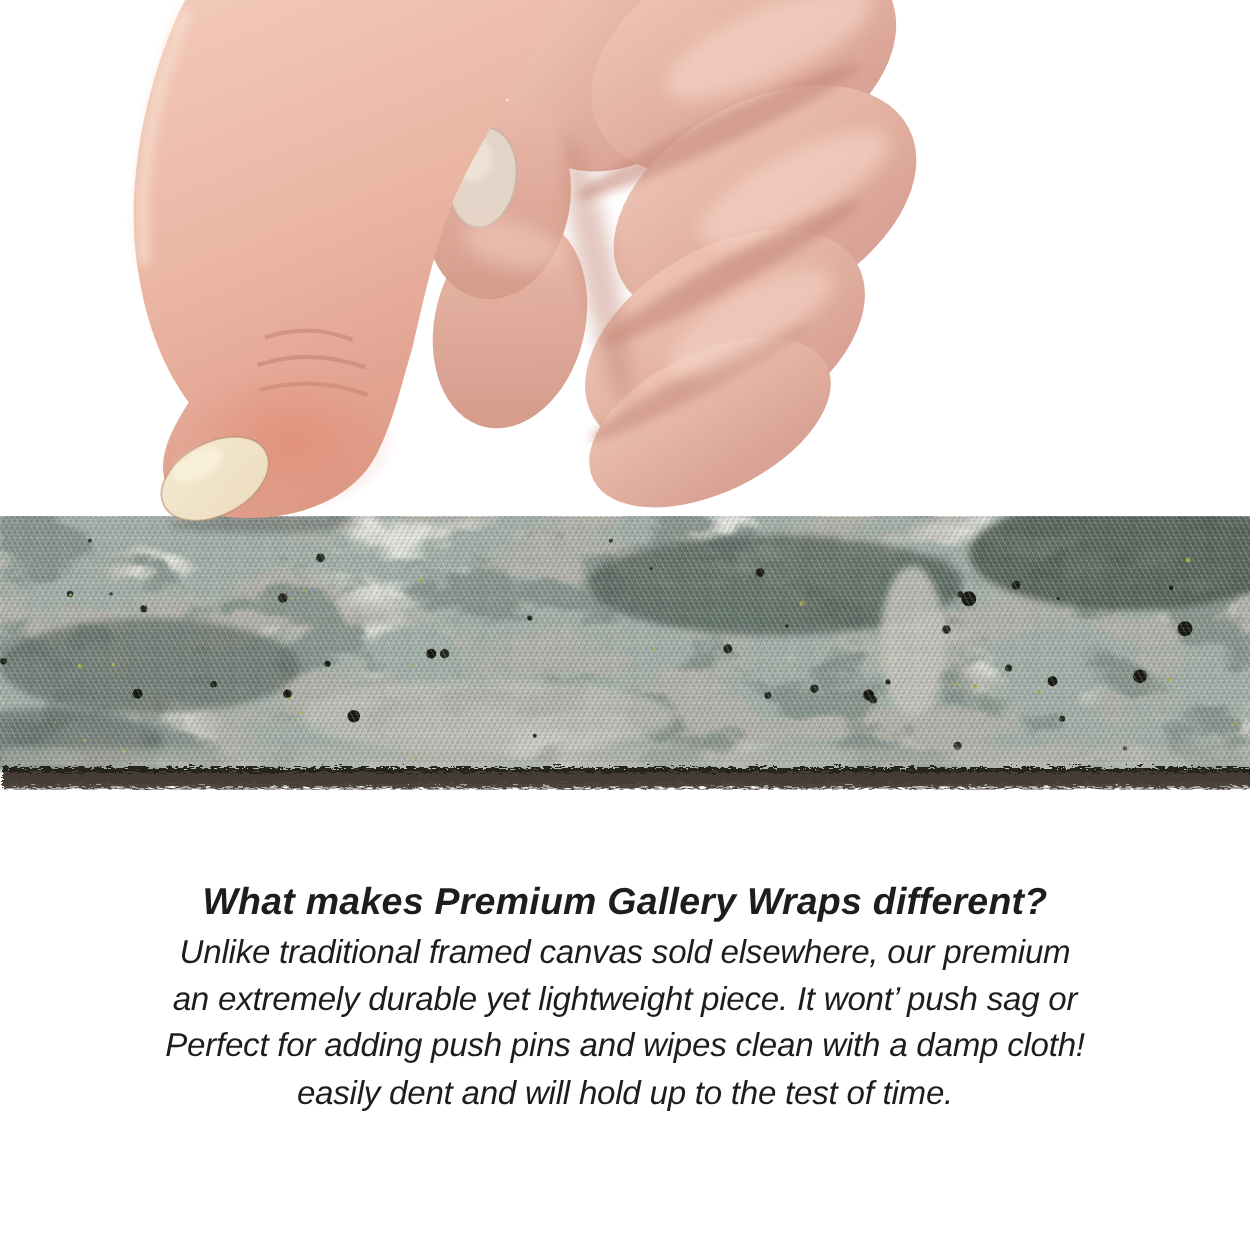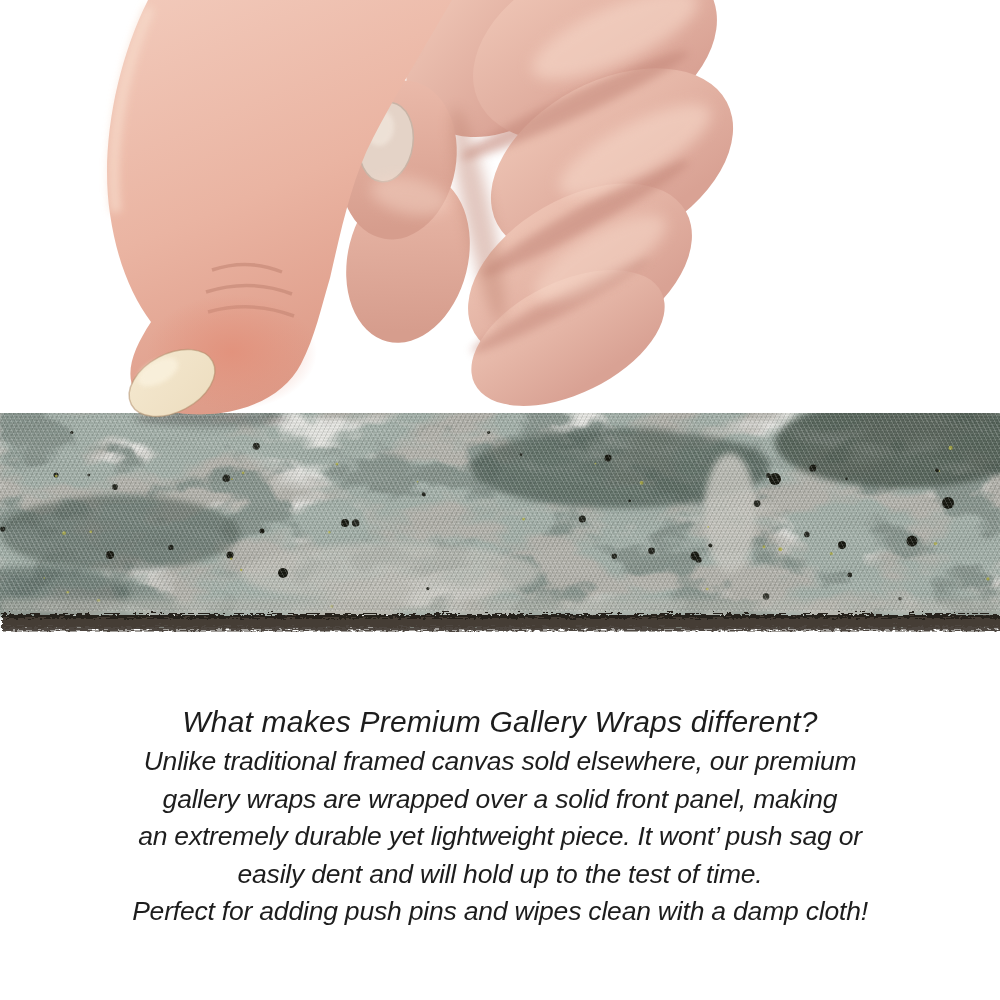--- a/index.html
+++ b/index.html
@@ -19,21 +19,21 @@
       repeating-linear-gradient(63deg, rgba(255,255,255,0.16) 0 1px, rgba(255,255,255,0) 1px 4px),
       repeating-linear-gradient(-63deg, rgba(28,34,28,0.13) 0 1px, rgba(0,0,0,0) 1px 4px),
       repeating-linear-gradient(0deg, rgba(255,255,255,0.06) 0 1px, rgba(10,12,10,0.05) 1px 3px);
   }
   
   .info{
     position:absolute;top:701px;left:0;width:1000px;z-index:4;
     text-align:center;font-style:italic;color:#1d1d1d;
   }
   .info-title{
-    margin:0;font-size:30px;font-weight:400;line-height:42px;letter-spacing:0.2px;
+    margin:0;font-size:30px;font-weight:700;line-height:42px;letter-spacing:0.2px;
   }
   .info-line{
     margin:0;font-size:26.5px;font-weight:400;line-height:37.5px;letter-spacing:-0.2px;
   }
 </style>
 </head>
 <body>
 
 <div class="stage">
 
@@ -241,19 +241,18 @@
 
         <ellipse cx="172" cy="383" rx="46" ry="29" transform="rotate(-28 172 383)" fill="url(#gradNail)" stroke="rgba(176,142,108,0.55)" stroke-width="1.5"></ellipse>
         <ellipse cx="158" cy="372" rx="22" ry="11" fill="#faf2de" opacity="0.8" transform="rotate(-28 158 372)" filter="url(#hb2)"></ellipse>
       </g>
     </svg>
   </div>
 
   <div class="info">
     <h1 class="info-title">What makes Premium Gallery Wraps different?</h1>
     <p class="info-line">Unlike traditional framed canvas sold elsewhere, our premium</p>
-    <p class="info-line">gallery wraps are wrapped over a solid front panel, making</p>
     <p class="info-line">an extremely durable yet lightweight piece. It wont’ push sag or</p>
+    <p class="info-line">Perfect for adding push pins and wipes clean with a damp cloth!</p>
     <p class="info-line">easily dent and will hold up to the test of time.</p>
-    <p class="info-line">Perfect for adding push pins and wipes clean with a damp cloth!</p>
   </div>
 
 </div>
 
 </body></html>

